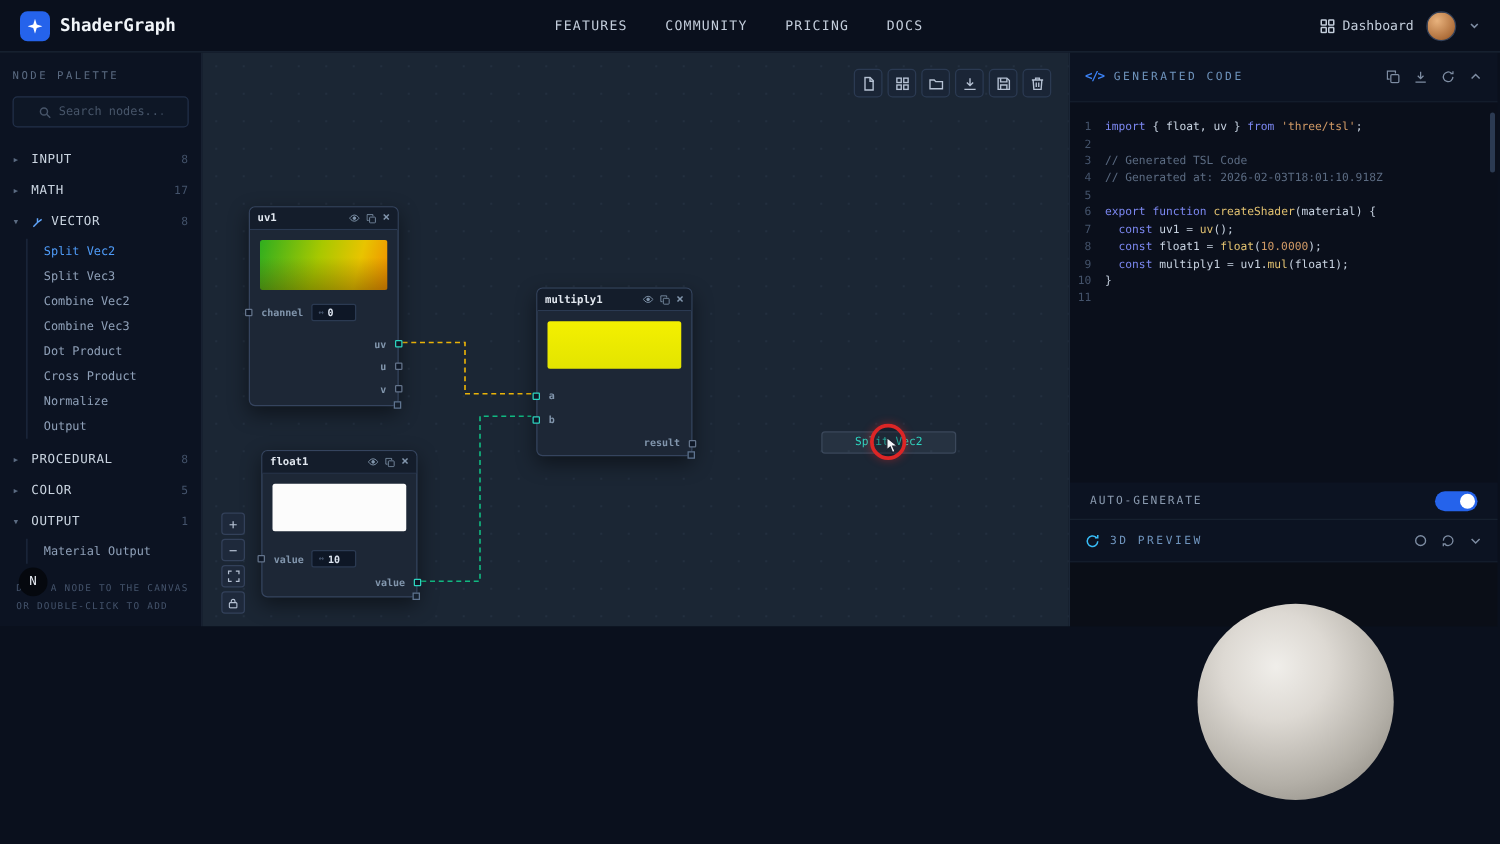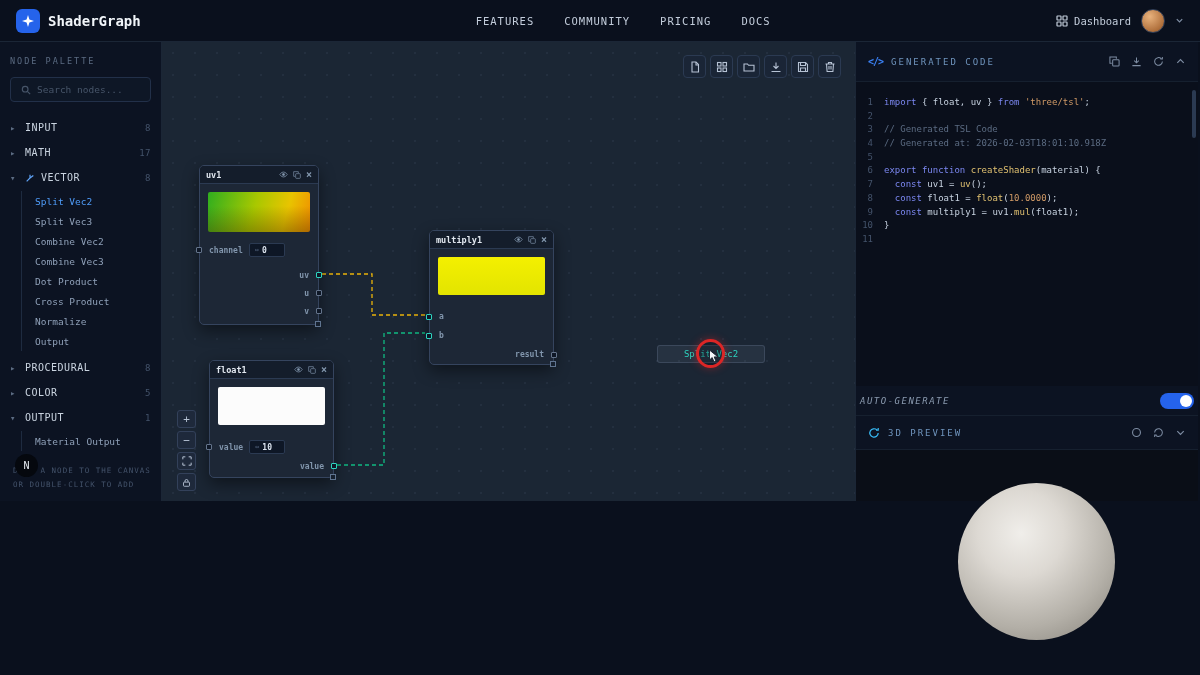--- a/index.html
+++ b/index.html
@@ -7,37 +7,37 @@
     font-family:"DejaVu Sans Mono","Liberation Mono",monospace; color:#cbd5e1; }
 
   
   .navbar { height:42px; display:flex; align-items:center; padding:0 16px;
     background:#0a101d; border-bottom:1px solid #1b2636; position:relative; z-index:20; }
   .brand { display:flex; align-items:center; gap:8px; }
   .logo { width:24px; height:24px; border-radius:6px; background:#2563eb;
     display:flex; align-items:center; justify-content:center; }
   .brand-name { font-size:14px; font-weight:bold; color:#f1f5f9; }
   .nav-links { position:absolute; left:50%; transform:translateX(-53%);
-    display:flex; gap:30px;margin-left:32px; }
+    display:flex; gap:30px; }
   .nav-link { font-size:10.5px; letter-spacing:1px; color:#c3cddb; cursor:pointer; }
   .nav-right { margin-left:auto; display:flex; align-items:center; gap:10px; }
   .dashboard { display:flex; align-items:center; gap:6px; font-size:10.5px; color:#c3cddb; cursor:pointer; }
   .avatar { width:24px; height:24px; border-radius:50%; border:1px solid #33415a;
     background:radial-gradient(circle at 35% 30%, #e8b27d, #b0703c 70%, #7a4a22); }
   .nav-caret { color:#7e8da3; display:flex; }
 
   
   .main { display:flex; height:459px; }
 
   
   .sidebar { width:162px; background:#0c1322; border-right:1px solid #1b2636;
     position:relative; padding:14px 10px; flex-shrink:0; }
   .palette-title { font-size:8.5px; letter-spacing:2px; color:#5b6b82; margin-bottom:11px; }
   .search-box { display:flex; align-items:center; gap:6px; border:1px solid #223049;
-    background:#0e1726; border-radius:4px; height:25px; padding:0 10px; margin-bottom:13px; color:#475569; }
+    background:#0e1726; border-radius:4px; height:25px; padding:0 20px; margin-bottom:13px; color:#475569; }
   .search-box input { background:transparent; border:none; outline:none; width:100%;
     font-family:inherit; font-size:9.5px; color:#9fb0c6; }
   .search-box input::placeholder { color:#475569; }
   .cat-row { display:flex; align-items:center; gap:6px; height:25px;
     font-size:10px; letter-spacing:0.5px; color:#cbd5e1; cursor:pointer; }
   .chev { color:#5b6b82; font-size:9px; width:9px; flex-shrink:0; }
   .cat-icon { display:flex; }
   .cat-count { margin-left:auto; color:#44536b; font-size:9px; }
   .cat-children { margin:1px 0 4px 11px; border-left:1px solid #1e2b40; padding-left:13px; }
   .tree-item { height:20px; display:flex; align-items:center; font-size:9.5px;
@@ -140,22 +140,22 @@
   .lt { white-space:pre; }
   .tok-kw  { color:#7b87f0; }
   .tok-fg  { color:#c7d2e0; }
   .tok-str { color:#d19a66; }
   .tok-com { color:#5b6b82; }
   .tok-fn  { color:#e0c070; }
   .tok-num { color:#d19a66; }
   .code-scrollthumb { position:absolute; top:8px; right:2px; width:4px; height:48px;
     background:#2b3a52; border-radius:2px; }
 
-  .auto-row { height:30px; display:flex; align-items:center; padding:0 4px;
-    border-bottom:1px solid #16202f; background:#0c1322; flex-shrink:0;font-style:italic; }
+  .auto-row { height:30px; display:flex; align-items:center; padding:0 16px;
+    border-bottom:1px solid #16202f; background:#0c1322; flex-shrink:0; }
   .auto-label { font-size:9px; letter-spacing:1.5px; color:#8b9bb0; }
   .toggle { margin-left:auto; width:34px; height:16px; border-radius:9px;
     background:#2563eb; position:relative; cursor:pointer; }
   .toggle-knob { position:absolute; right:2px; top:2px; width:12px; height:12px;
     border-radius:50%; background:#fff; }
 
   .preview-header { height:34px; }
   .preview-area { flex:1; background:#0a0e17; position:relative; }
   .sphere { position:absolute; left:102px; top:33px; width:157px; height:157px; border-radius:50%;
     background:radial-gradient(circle at 40% 32%, #f0eeea 0%, #ddd9d3 30%, #b3afa7 66%, #817d75 100%); }

